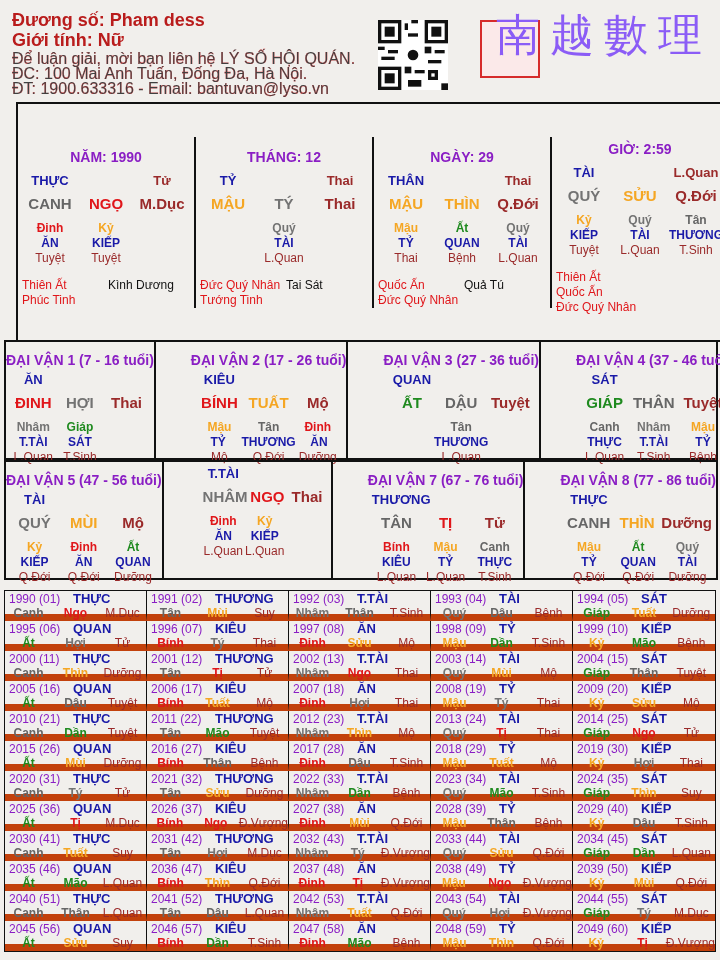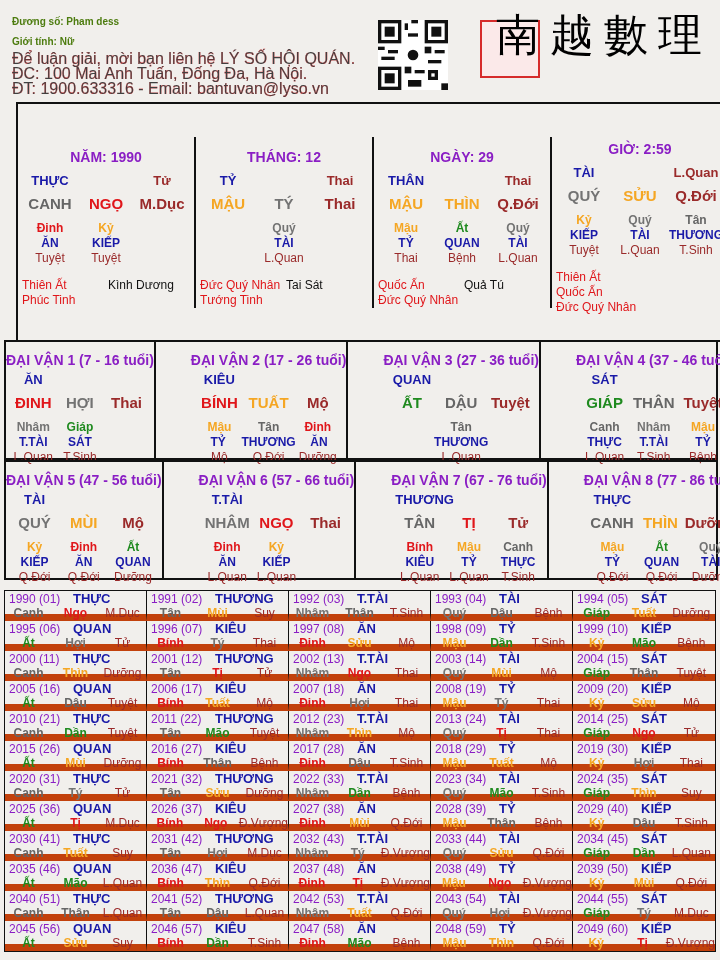--- a/index.html
+++ b/index.html
@@ -2,25 +2,25 @@
 <html><head>
 <meta charset="utf-8">
 <style>
   html, body { margin:0; padding:0; }
   body {
     width:720px; height:960px; position:relative; overflow:hidden;
     background:#f1efec;
     font-family:"Liberation Sans", "DejaVu Sans", sans-serif;
   }
   .hdr { position:absolute; left:12px; font-weight:bold; white-space:nowrap; }
-  .hdr.blue { color:#4d7c0f; font-size:10px;margin-top:6px; }
+  .hdr.blue { color:#b91c1c; font-size:18px; }
   .hdr.red { color:#404040; font-size:16px; font-weight:normal; -webkit-text-stroke:0.2px #e0161a; }
   .qr { position:absolute; left:378px; top:20px; width:70px; height:70px; background:#fff; }
   .seal { position:absolute; left:480px; top:20px; width:56px; height:54px; border:2px solid #d62b2b; background:#fbe9e9; }
-  .logo-text { position:absolute; left:496px; top:6px; font-family:"DejaVu Serif", serif; font-size:44px; color:#000000; letter-spacing:10px; white-space:nowrap; }
+  .logo-text { position:absolute; left:496px; top:6px; font-family:"DejaVu Serif", serif; font-size:44px; color:#8b5cf6; letter-spacing:10px; white-space:nowrap; }
 
   .box { position:absolute; border:2px solid #111; box-sizing:border-box; }
   .pillars { left:16px; top:102px; width:714px; height:240px; display:flex;align-items:center; }
   .pillar { flex:1; border-right:2px solid #111; position:relative; }
   .pillar:last-child { border-right:none;border-radius:26px; }
   .ptitle { text-align:center; color:#8a1ec4; font-weight:bold; font-size:14px; margin-top:12px; }
   .grid3 { display:grid; grid-template-columns:1fr 1fr 1fr; text-align:center; padding:0 4px; }
   .g-top { font-weight:bold; font-size:13px; margin-top:8px; height:18px; }
   .g-main { font-weight:bold; font-size:15px; margin-top:4px; height:20px; }
   .g-hidden { font-weight:bold; font-size:12px; margin-top:6px; line-height:15px; }
@@ -377,21 +377,20 @@
         <span class="c-blue">ĂN</span>
         <span class="c-blue">QUAN</span>
       </div>
       <div class="grid3 g-ts">
         <span class="c-brown">Q.Đới</span>
         <span class="c-brown">Q.Đới</span>
         <span class="c-brown">Dưỡng</span>
       </div>
     </div>
     <div class="dvc">
-      <div class="dvtitle">ĐẠI VẬN 6 (57 - 66 tuổi)</div>
       <div class="grid3 g-top" style="margin-top: 4px;">
         <span class="c-blue">T.TÀI</span>
         <span></span>
         <span></span>
       </div>
       <div class="grid3 g-main">
         <span class="c-black">NHÂM</span>
         <span class="c-red">NGỌ</span>
         <span class="c-brown">Thai</span>
       </div>

